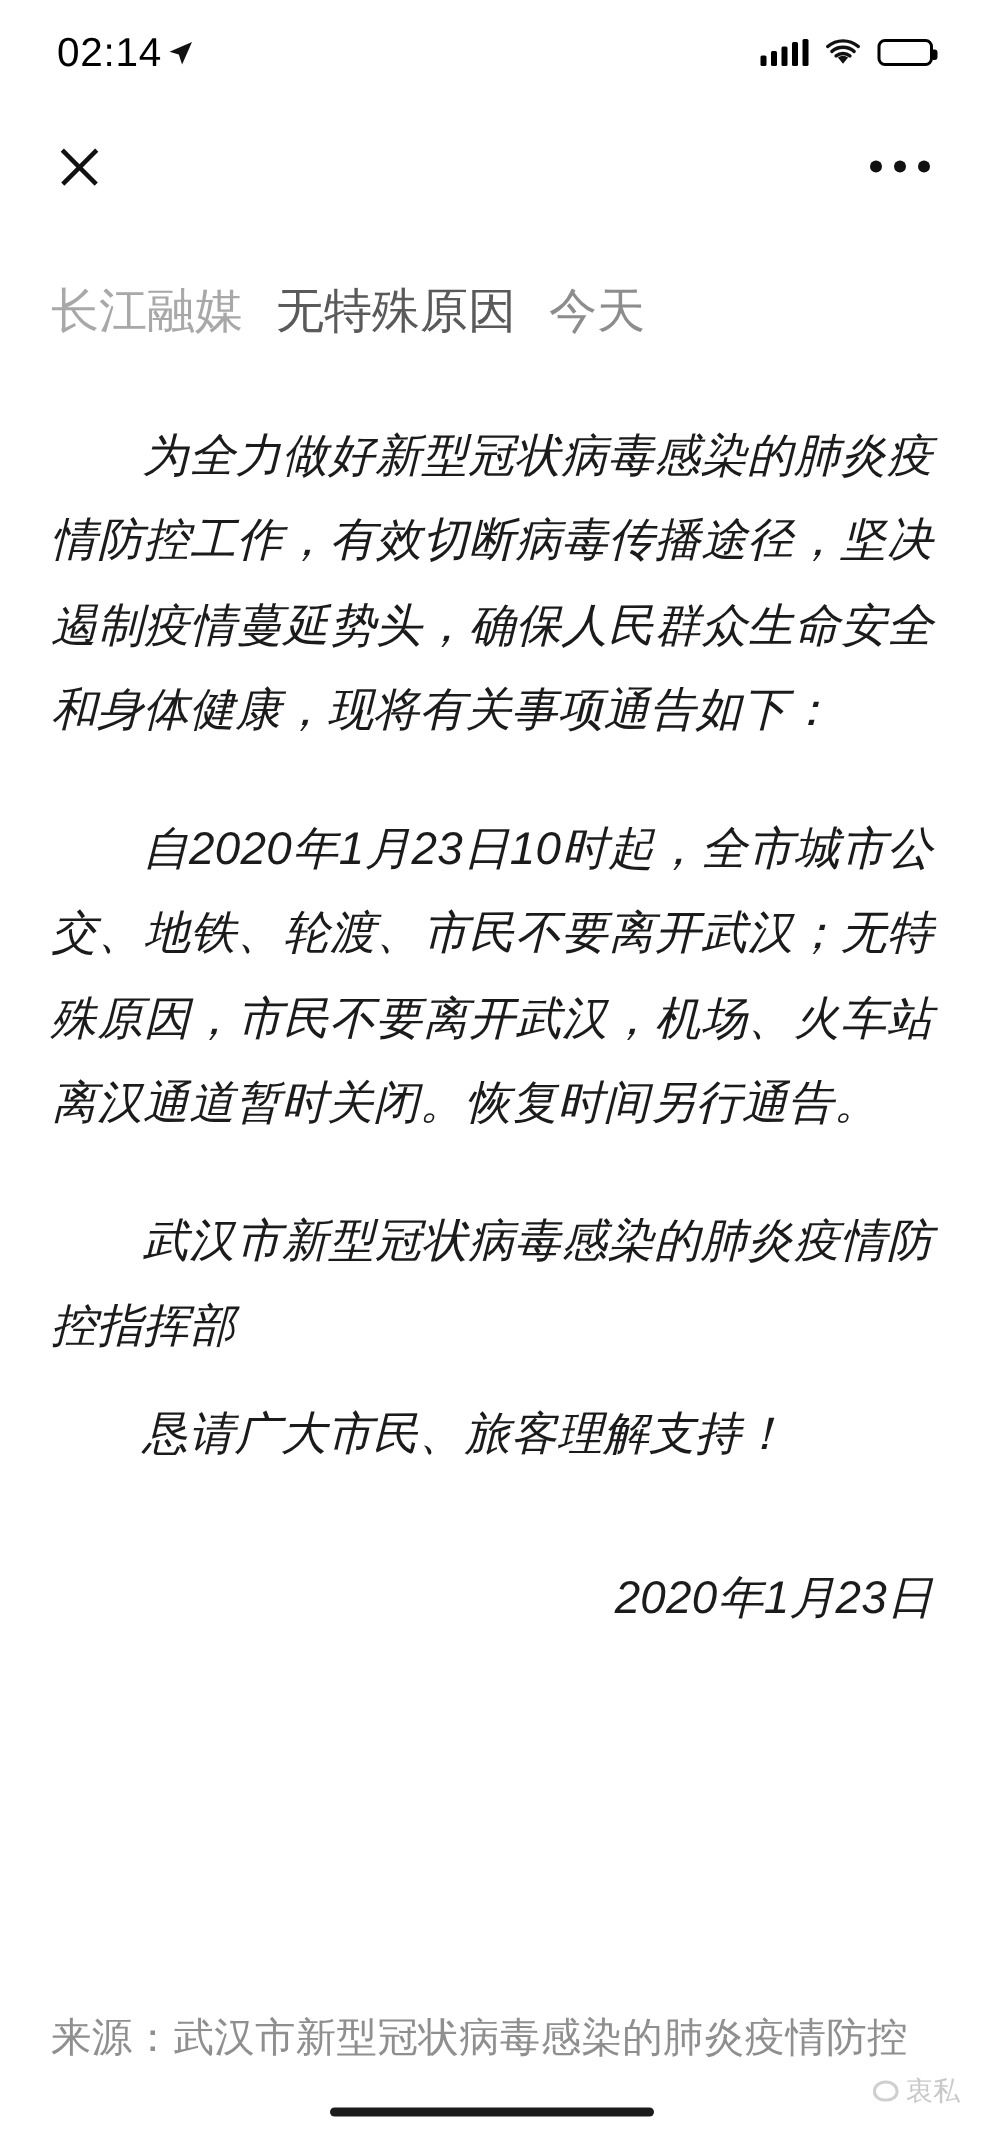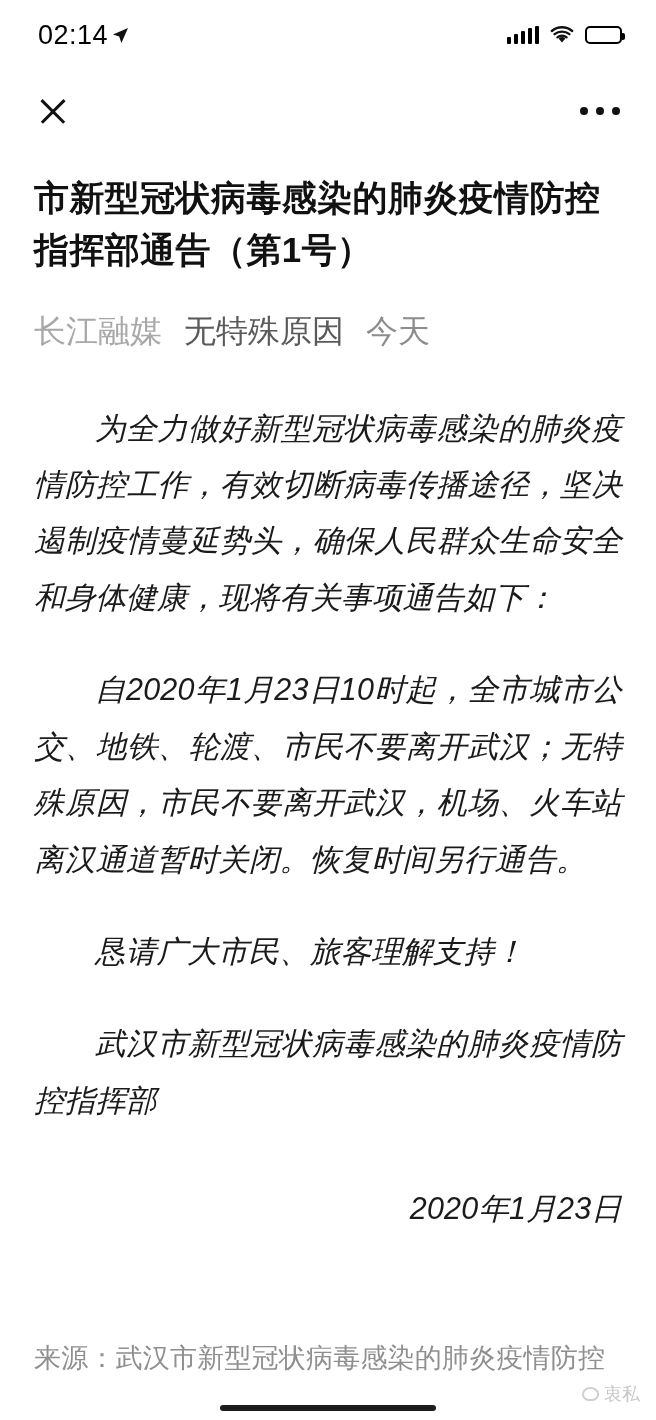--- a/index.html
+++ b/index.html
@@ -259,33 +259,32 @@
   <div class="close-icon"></div>
   <div class="more-icon">
     <span></span>
       <span></span>
       <span></span>
   </div>
 </div>
 
 <div class="article">
 
-  <h1 class="headline">市新型冠状病毒感染的肺炎疫情防控指挥部通告（第1号）</h1>
 
   <div class="meta-row">
     <span class="meta-author">长江融媒</span>
     <span class="meta-source">无特殊原因</span>
     <span class="meta-time">今天</span>
   </div>
 
   <div class="body-text">
     <p class="para">为全力做好新型冠状病毒感染的肺炎疫情防控工作，有效切断病毒传播途径，坚决遏制疫情蔓延势头，确保人民群众生命安全和身体健康，现将有关事项通告如下：</p>
     <p class="para">自2020年1月23日10时起，全市城市公交、地铁、轮渡、市民不要离开武汉；无特殊原因，市民不要离开武汉，机场、火车站离汉通道暂时关闭。恢复时间另行通告。</p>
+    <p class="para sign">武汉市新型冠状病毒感染的肺炎疫情防控指挥部</p>
     <p class="para">恳请广大市民、旅客理解支持！</p>
-    <p class="para sign">武汉市新型冠状病毒感染的肺炎疫情防控指挥部</p>
     <p class="para date">2020年1月23日</p>
   </div>
 </div>
 
 <div class="source-line">来源：武汉市新型冠状病毒感染的肺炎疫情防控</div>
 
 <div class="watermark">
   <span class="weibo-eye"></span>
   <span>衷私</span>
 </div>

